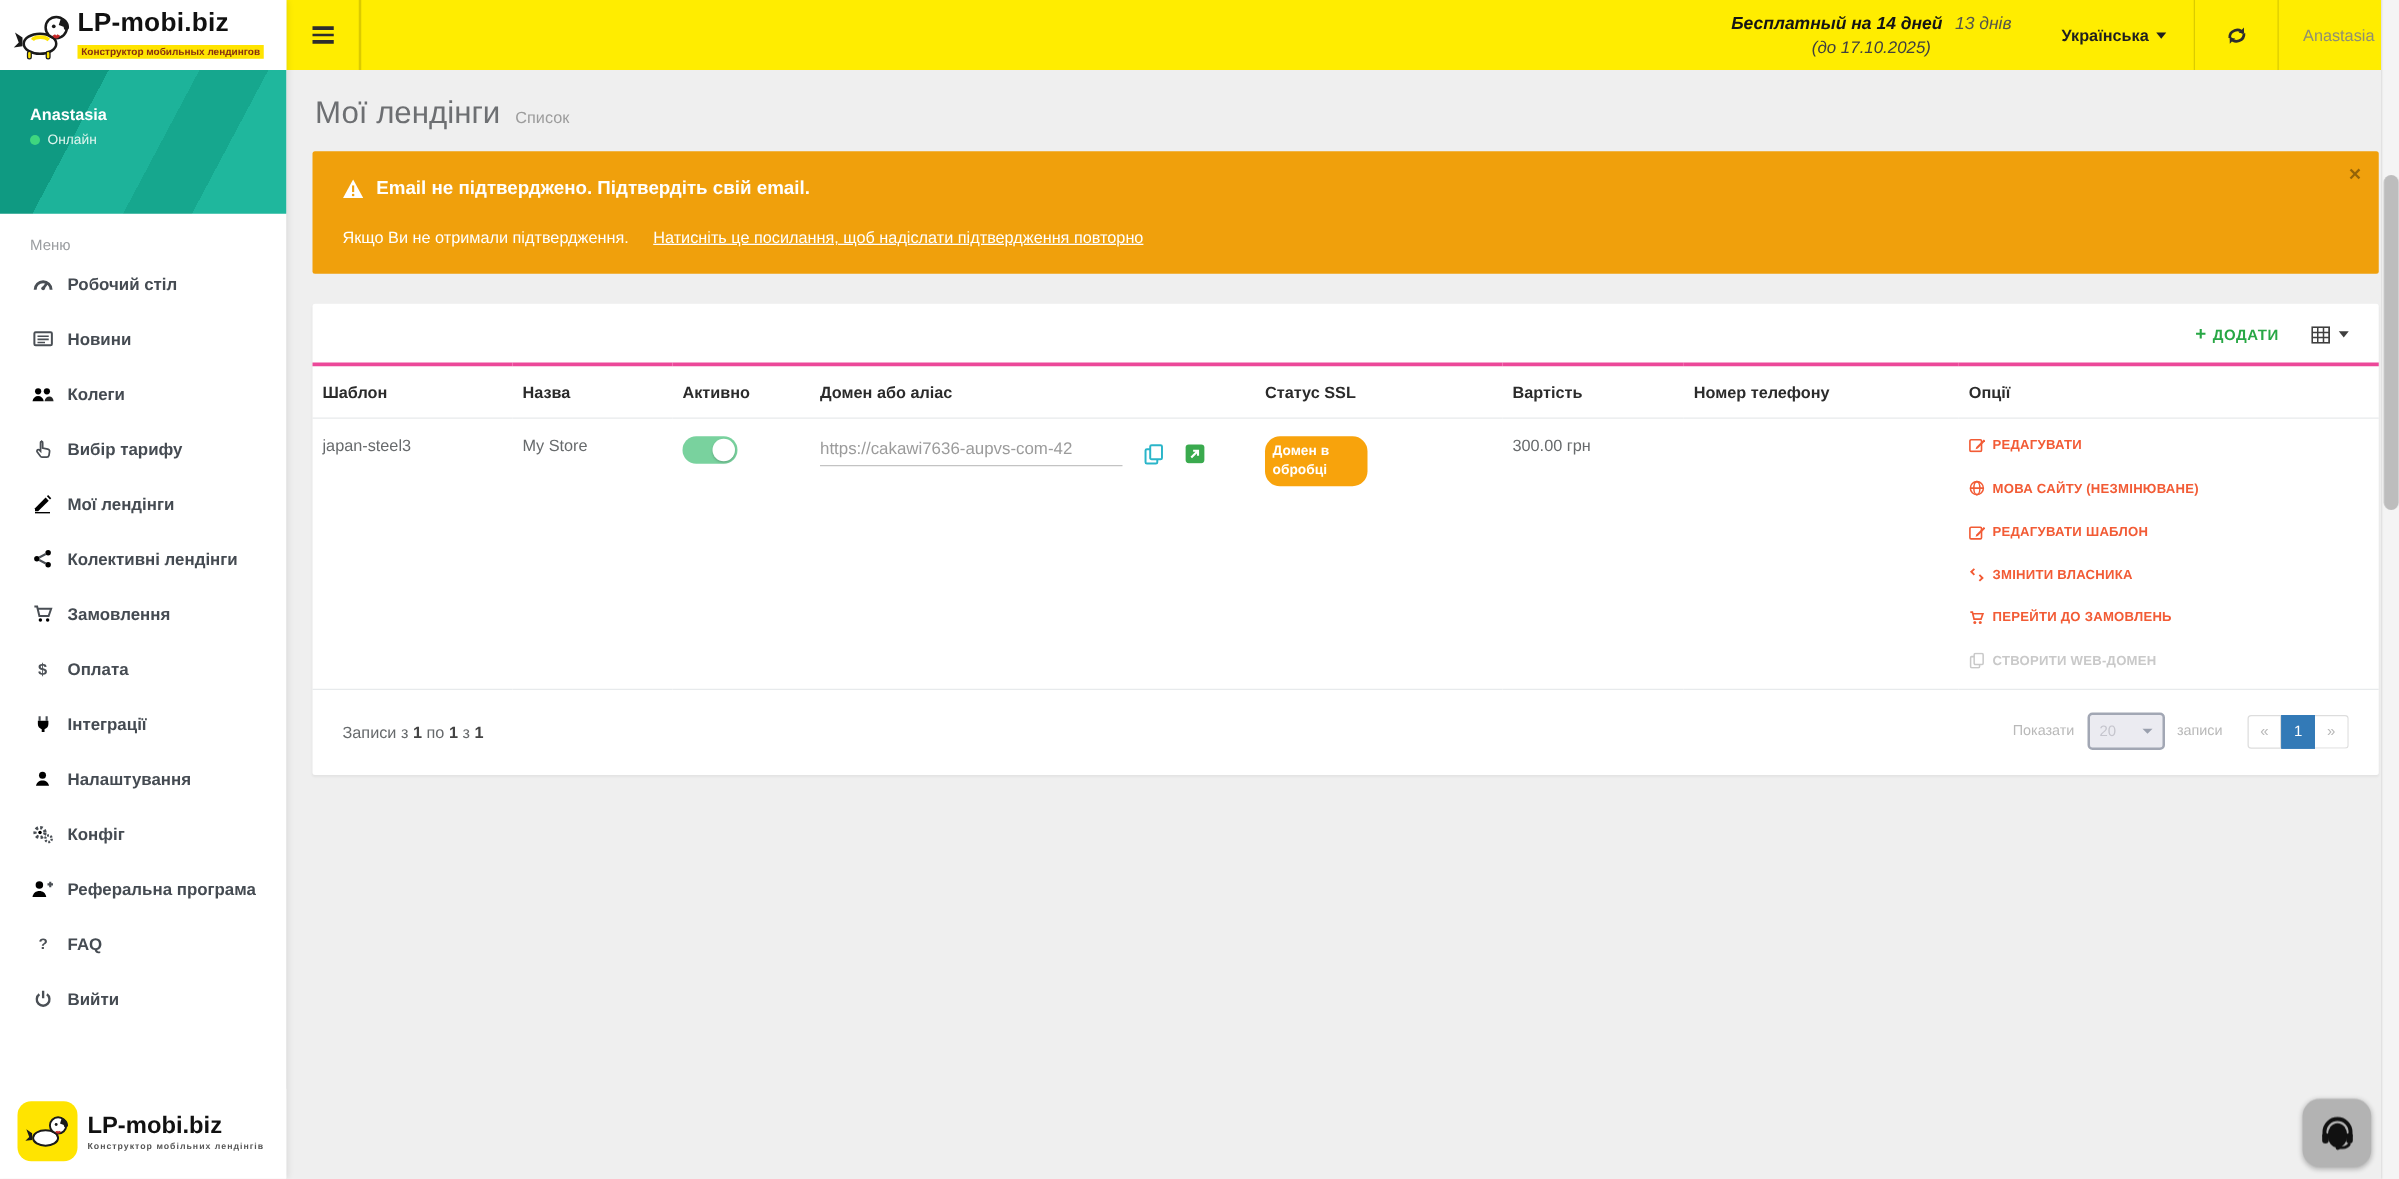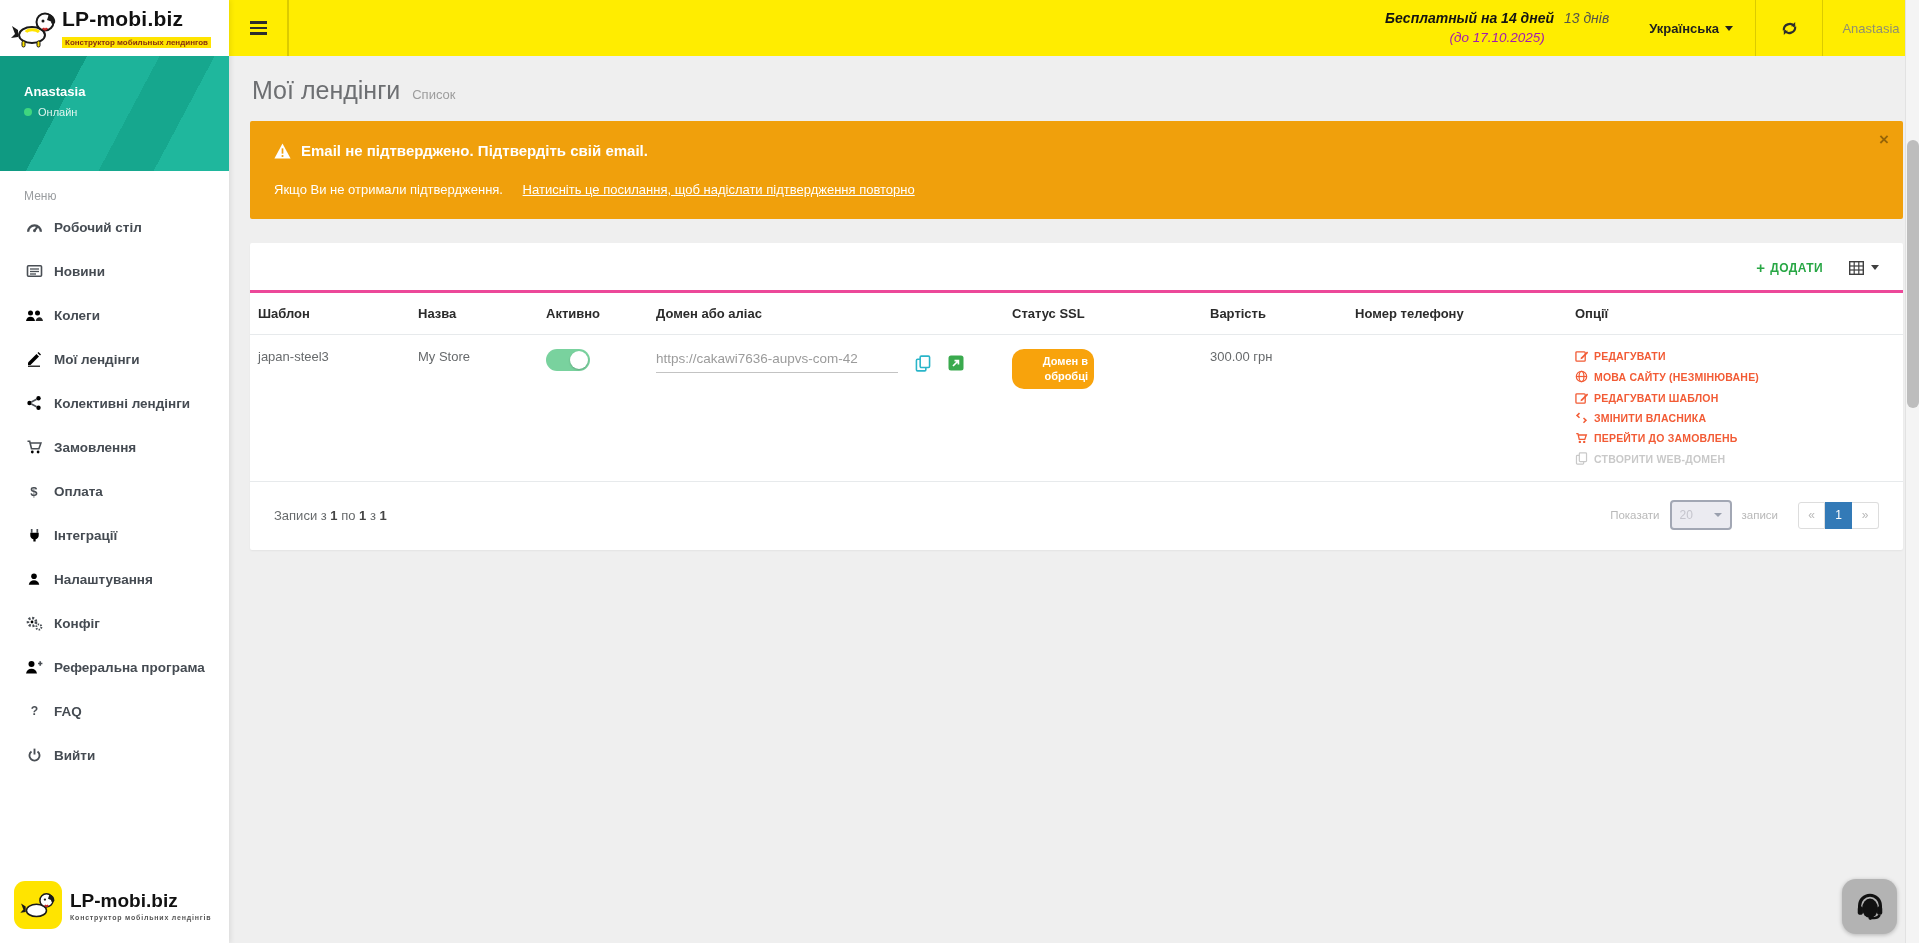--- a/index.html
+++ b/index.html
@@ -44,21 +44,21 @@
   .hamburger { width:58px; height:56px; border:0; background:transparent; cursor:pointer; display:flex; flex-direction:column; align-items:center; justify-content:center; gap:3px; }
   .hamburger i { display:block; width:17px; height:2.5px; background:#2d2d2d; }
   .support { display:flex; align-items:center; padding:0 30px; height:56px; text-decoration:none; cursor:pointer; }
   .support-label { font-size:13px; font-weight:700; color:#2d2d2d; letter-spacing:.4px; margin-right:8px; }
   .spacer { flex:1; }
 
   .trial { text-align:center; margin-right:18px; line-height:1.45;font-style:italic; }
   .trial-line1 { font-size:14px; }
   .trial-bold { font-weight:700; color:#141414; }
   .trial-days { color:#55554a; margin-left:6px; }
-  .trial-until { font-size:13.5px; color:#a21caf; }
+  .trial-until { font-size:13.5px; color:#404040; }
 
   .lang { display:flex; align-items:center; padding:11px 22px; cursor:pointer; height:64px; }
   .lang-label { font-size:13px; font-weight:700; color:#1f1f1f; }
   .caret-down { margin-left:6px; width:0; height:0; border-left:4px solid transparent; border-right:4px solid transparent; border-top:5px solid #1f1f1f; }
 
   .refresh-btn { width:66px; height:56px; background:transparent; border:0; cursor:pointer; display:flex; align-items:center; justify-content:center; }
   .topbar-user { width:96px; text-align:center; font-size:13px; color:#8f8f72; cursor:pointer; }
 
   
   .main { flex:1; padding:0 16px 0 21px; overflow:hidden; }
@@ -87,23 +87,23 @@
   .lp-table th { text-align:left; font-size:13px; font-weight:700; color:#2b2b2b; padding:13px 6px 13px 8px; border-top:3px solid #ec4899; border-bottom:1px solid #e7eaec; }
   .lp-table td { vertical-align:top; font-size:13px; color:#676a6c; padding:14px 6px 16px 8px; border-bottom:1px solid #e7eaec; }
 
   .toggle { display:inline-block; width:44px; height:22px; border-radius:12px; background:#79d29e; position:relative; cursor:pointer; }
   .toggle .knob { position:absolute; top:2px; right:2px; width:18px; height:18px; border-radius:50%; background:#fff; box-shadow:0 1px 2px rgba(0,0,0,.2); }
 
   .domain-wrap { display:flex; align-items:flex-start; }
   .domain-input { width:242px; border:0; border-bottom:1px solid #c3c3c3; background:transparent; color:#9b9b9b; font-size:13.5px; padding:2px 0 6px; font-family:"Liberation Sans",sans-serif; outline:none; }
   .icon-btn { background:transparent; border:0; cursor:pointer; padding:0; margin-left:17px; margin-top:6px; }
 
-  .ssl-badge { display:inline-block; width:82px; background:#f8a30c; border-radius:12px; color:#fff; font-size:11px; font-weight:700; text-align:right; line-height:1.35; padding:5px 6px; }
-
-  .opts { display:flex; flex-direction:column; gap:8px; }
+  .ssl-badge { display:inline-block; width:82px; background:#f8a30c; border-radius:12px; color:#fff; font-size:11px; font-weight:700; text-align:left; line-height:1.35; padding:5px 6px; }
+
+  .opts { display:flex; flex-direction:column; gap:22px; }
   .opt { display:flex; align-items:center; color:#f25b35; font-size:10.5px; font-weight:700; letter-spacing:.2px; text-decoration:none; cursor:pointer; }
   .opt .opt-icon { width:15px; margin-right:4px; display:flex; align-items:center; }
   .opt.disabled { color:#c9c9c9; cursor:default; }
 
   .card-footer { display:flex; align-items:center; justify-content:space-between; padding:18px 24px 20px; }
   .records { font-size:13px; color:#676a6c; }
   .records b { font-weight:700; color:#444; }
   .pager-zone { display:flex; align-items:center; }
   .muted-label { font-size:11.5px; color:#b9b9b9; }
   .page-size { display:flex; align-items:center; justify-content:space-between; width:62px; height:30px; margin:0 10px; padding:0 8px; background:#ebebf1; border:2px solid #a2a7b4; border-radius:4px; color:#c5c5cd; font-size:12px; cursor:pointer; }
@@ -178,20 +178,28 @@
         <a class="menu-item">
           <span class="mi-icon">
             <svg width="18" height="16" viewBox="0 0 18 16">
               <circle cx="5.5" cy="6" r="2.5"></circle>
               <circle cx="12.5" cy="6" r="2.5"></circle>
               <path d="M1 14c.4-2.8 2.2-4.3 4.5-4.3S9.6 11.2 10 14z"></path>
               <path d="M10.6 14c.4-2.4 1.9-3.8 4-3.8 1.7 0 3 1.4 3.4 3.8z" opacity=".85"></path>
             </svg>
           </span>
           <span class="mi-label">Колеги</span>
+        </a>
+        <a class="menu-item">
+          <span class="mi-icon">
+            <svg width="15" height="16" viewBox="0 0 16 16">
+              <path d="M6.2 1.5c.9 0 1.4.7 1.4 1.5v4.4l4.4.9c1 .2 1.7 1.1 1.5 2.1l-.5 3.2c-.2.9-1 1.6-1.9 1.6H7.3c-.6 0-1.2-.3-1.6-.8L3 10.8c-.5-.6-.3-1.5.3-1.9.5-.3 1.2-.2 1.6.2l.9.9V3c0-.8.5-1.5 1.4-1.5z" fill="none" stroke="currentColor" stroke-width="1.5"></path>
+            </svg>
+          </span>
+          <span class="mi-label">Вибір тарифу</span>
         </a>
         <a class="menu-item">
           <span class="mi-icon">
             <svg width="16" height="16" viewBox="0 0 16 16">
               <path d="M2 11.5L10.5 3l2.5 2.5L4.5 14H2z"></path>
               <path d="M11.5 2l2.5 2.5 1-1L12.5 1z"></path>
               <rect x="2" y="14.6" width="12" height="1.2"></rect>
             </svg>
           </span>
           <span class="mi-label">Мої лендінги</span>

